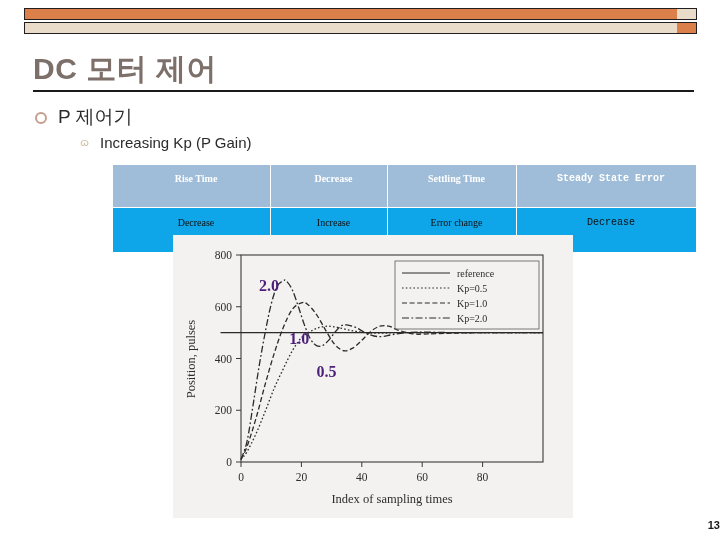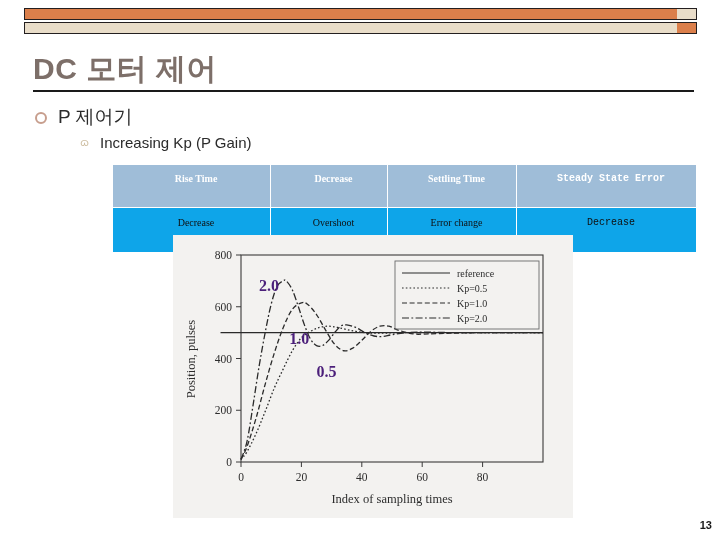--- a/index.html
+++ b/index.html
@@ -154,21 +154,21 @@
     top: 235px;
     width: 400px;
     height: 283px;
     background: #f3f2f0;
   }
   .chart-svg { display: block; width: 400px; height: 283px; }
 
   
   .page-num {
     position: absolute;
-    right: 8px;
+    right: 0;
     bottom: 9px;
     font-size: 11px;
     font-weight: bold;
     color: #1a1a1a;
     margin-left: 19px;
   }
 </style>
 </head>
 <body>
 
@@ -201,21 +201,21 @@
     <tr>
       <th class="col-0">Rise Time</th>
       <th class="col-1">Decrease</th>
       <th class="col-2">Settling Time</th>
       <th class="col-3">Steady State Error</th>
     </tr>
   </thead>
   <tbody>
     <tr>
       <td class="col-0">Decrease</td>
-      <td class="col-1">Overshoot</td>
+      <td class="col-1">Increase</td>
       <td class="col-2">Error change</td>
       <td class="col-3">Decrease</td>
     </tr>
   </tbody>
 </table>
 
 <div class="figure-wrap">
   <svg class="chart-svg" viewBox="0 0 400 283">
     <rect x="0" y="0" width="400" height="283" fill="#f3f2f0"></rect>
 

